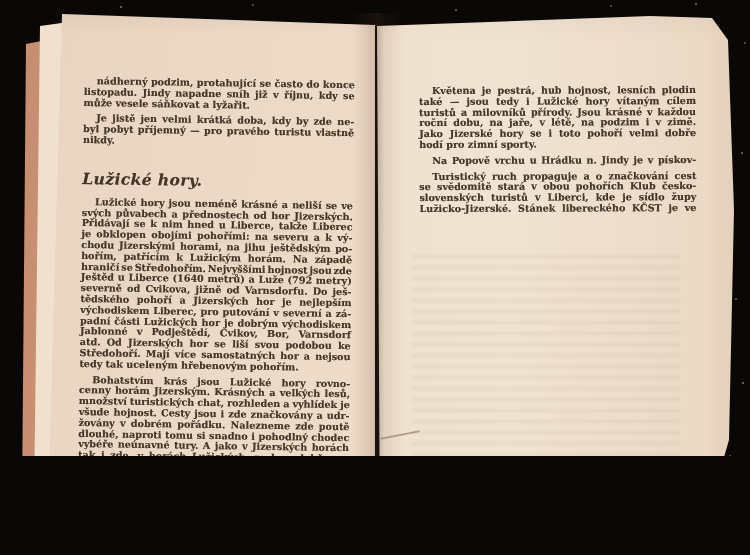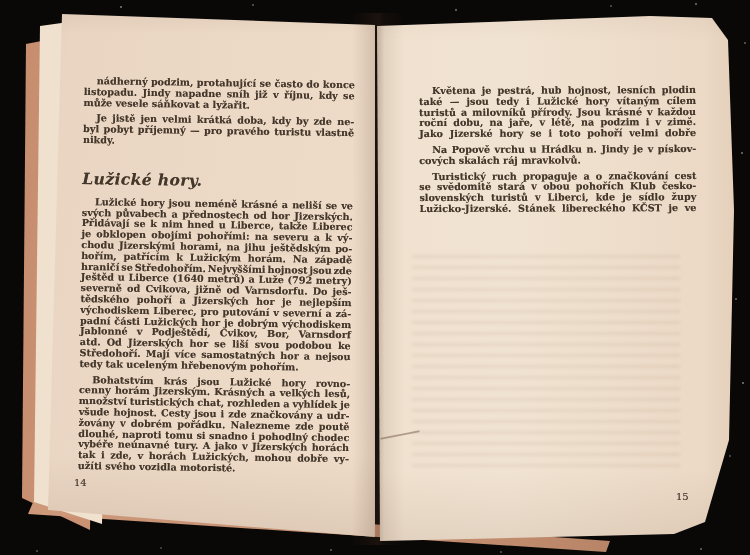--- a/index.html
+++ b/index.html
@@ -1,17 +1,17 @@
 <!DOCTYPE html>
 <html><head>
 <meta charset="utf-8">
 <style>
   html,body{margin:0;padding:0;}
   body{width:750px;height:555px;overflow:hidden;background:#0a0807;font-family:"DejaVu Serif",serif;}
-  .scene{position:absolute;left:0;top:0;width:750px;height:555px;background:#0a0807;overflow:hidden;}
+  .scene{position:absolute;left:0;top:0;width:750px;height:456px;background:#0a0807;overflow:hidden;}
 
   
   .speckles{position:absolute;left:0;top:0;width:2px;height:2px;border-radius:50%;
     box-shadow:
       120px 6px 0 0 rgba(235,228,218,.55), 252px 4px 0 0 rgba(235,228,218,.4),
       455px 9px 0 0 rgba(235,228,218,.5), 610px 5px 0 0 rgba(235,228,218,.35),
       695px 3px 0 0 rgba(235,228,218,.5), 744px 42px 0 0 rgba(235,228,218,.4),
       741px 152px 0 0 rgba(235,228,218,.5), 735px 298px 0 0 rgba(235,228,218,.45),
       742px 382px 0 0 rgba(235,228,218,.55), 729px 455px 0 0 rgba(235,228,218,.35),
       700px 548px 0 0 rgba(235,228,218,.45), 500px 551px 0 0 rgba(235,228,218,.35),
@@ -140,24 +140,24 @@
     </div>
   <div class="pagenum pagenum-left">14</div>
 
   <div class="textblock text-right">
       <div class="para">
         <div class="line"><span>Květena</span><span>je</span><span>pestrá,</span><span>hub</span><span>hojnost,</span><span>lesních</span><span>plodin</span></div>
         <div class="line"><span>také</span><span>—</span><span>jsou</span><span>tedy</span><span>i</span><span>Lužické</span><span>hory</span><span>vítaným</span><span>cílem</span></div>
         <div class="line"><span>turistů</span><span>a</span><span>milovníků</span><span>přírody.</span><span>Jsou</span><span>krásné</span><span>v</span><span>každou</span></div>
         <div class="line"><span>roční</span><span>dobu,</span><span>na</span><span>jaře,</span><span>v</span><span>létě,</span><span>na</span><span>podzim</span><span>i</span><span>v</span><span>zimě.</span></div>
         <div class="line"><span>Jako</span><span>Jizerské</span><span>hory</span><span>se</span><span>i</span><span>toto</span><span>pohoří</span><span>velmi</span><span>dobře</span></div>
+        <div class="line last">hodí pro zimní sporty.</div>
       </div>
       <div class="para">
         <div class="line"><span>Na</span><span>Popově</span><span>vrchu</span><span>u</span><span>Hrádku</span><span>n.</span><span>Jindy</span><span>je</span><span>v</span><span>pískov-</span></div>
-        <div class="line last">cových skalách ráj mravkolvů.</div>
       </div>
       <div class="para">
         <div class="line"><span>Turistický</span><span>ruch</span><span>propaguje</span><span>a</span><span>o</span><span>značkování</span><span>cest</span></div>
         <div class="line"><span>se</span><span>svědomitě</span><span>stará</span><span>v</span><span>obou</span><span>pohořích</span><span>Klub</span><span>česko-</span></div>
         <div class="line"><span>slovenských</span><span>turistů</span><span>v</span><span>Liberci,</span><span>kde</span><span>je</span><span>sídlo</span><span>župy</span></div>
         <div class="line"><span>Lužicko-Jizerské.</span><span>Stánek</span><span>libereckého</span><span>KČST</span><span>je</span><span>ve</span></div>
       </div>
     </div>
   <div class="pagenum pagenum-right">15</div>
 </div>

